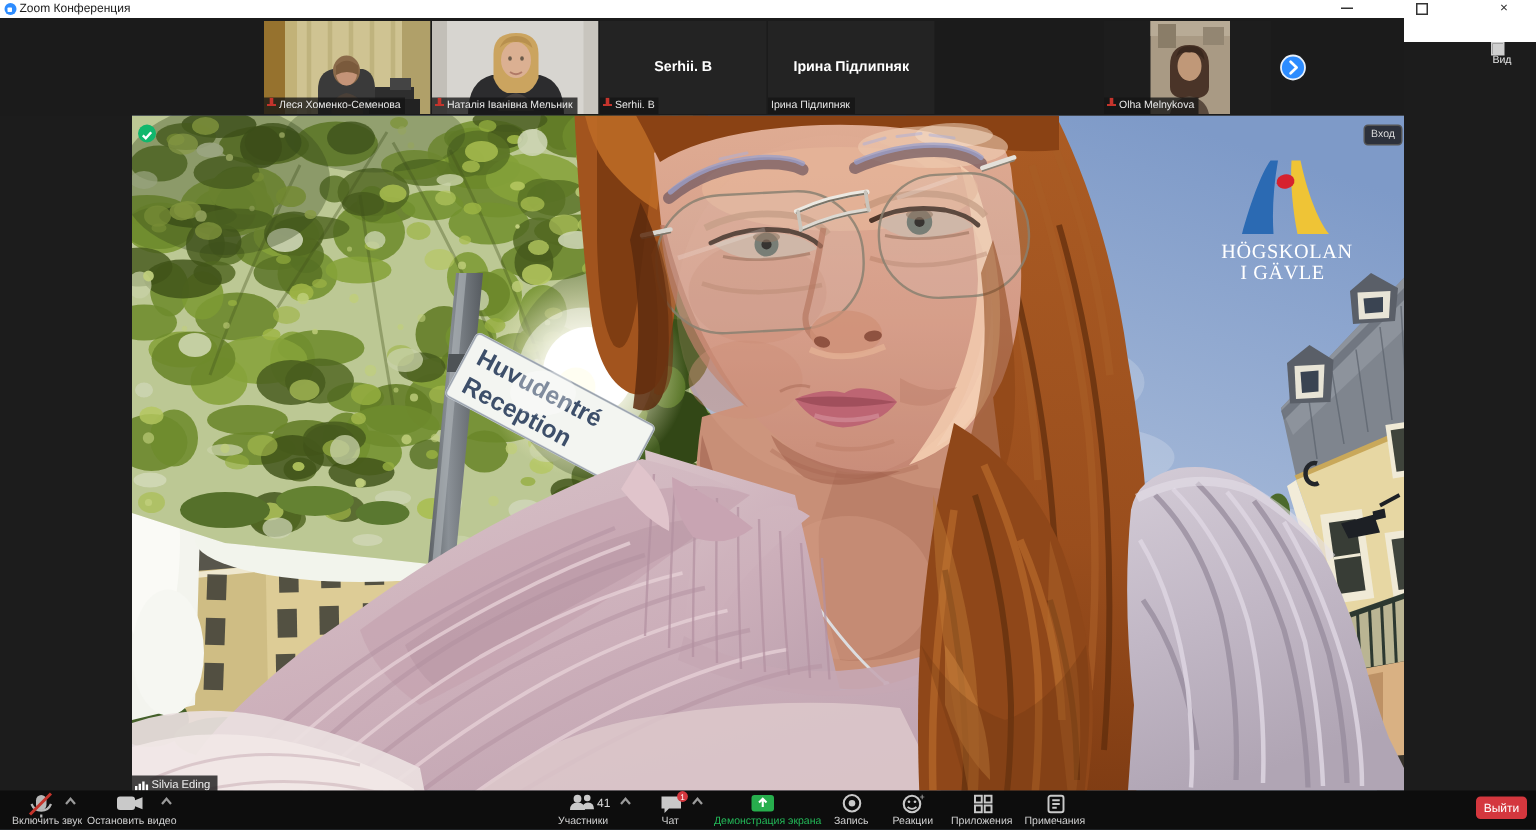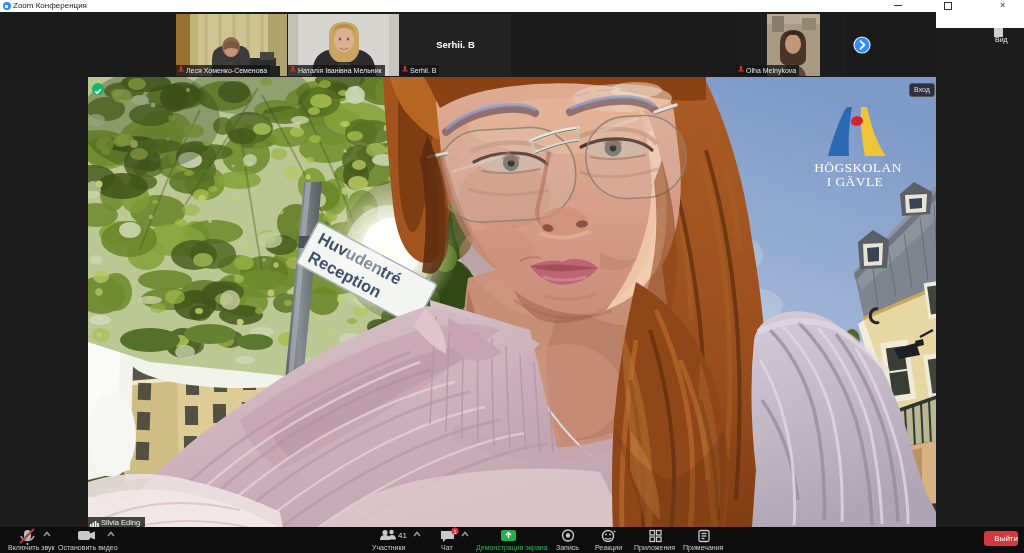--- a/index.html
+++ b/index.html
@@ -10,21 +10,21 @@
   #zicon:after{content:"";position:absolute;left:2px;top:3px;width:3px;height:2.5px;background:#fff;border-radius:0.5px;}
   .wctl{position:absolute;top:0px;font-size:8px;color:#333;}
   #strip{position:absolute;left:0;top:12px;width:936px;height:65px;background:#1b1b1b;}
   .tile{position:absolute;top:2px;height:62px;width:111px;background:#232323;overflow:hidden;}
   .tname{position:absolute;left:0;bottom:0;height:11px;background:rgba(20,20,20,.78);color:#e8e8e8;font-size:7px;line-height:11px;padding:0 3px 0 2px;white-space:nowrap;z-index:3;}
   .redmic{display:inline-block;width:6px;height:8px;margin-right:2px;vertical-align:-1px;background:#c4342c;clip-path:polygon(30% 0,70% 0,70% 55%,100% 55%,100% 70%,0 70%,0 55%,30% 55%);}
   .cname{position:absolute;width:100%;text-align:center;top:25px;color:#fff;font-size:9.5px;font-weight:bold;}
   #stage{position:absolute;left:88px;top:77px;width:848px;height:450px;background:#9db0cc;}
   #toolbar{position:absolute;left:0;top:527px;width:1024px;height:39px;background:#0d0d0d;}
   .tbl{position:absolute;top:17px;color:#cfcfcf;font-size:7px;white-space:nowrap;}
-  #exitbtn{position:absolute;left:984px;top:4px;width:34px;height:15px;background:#d4373e;border-radius:3px;color:#fff;font-size:8px;text-align:right;line-height:15px;}
+  #exitbtn{position:absolute;left:984px;top:4px;width:34px;height:15px;background:#d4373e;border-radius:3px;color:#fff;font-size:8px;text-align:center;line-height:15px;}
   #vhodbtn{position:absolute;left:821px;top:6px;width:24px;height:12px;background:rgba(30,30,34,.85);border:1px solid #555;border-radius:3px;color:#dcdcdc;font-size:7px;text-align:center;line-height:11px;}
   #silvia{position:absolute;left:0px;top:440px;height:11px;background:rgba(25,25,25,.8);color:#efefef;font-size:7.5px;line-height:11px;padding:0 5px 0 13px;text-align:center;}
   #vidbtn{position:absolute;left:995px;top:17px;color:#e6e6e6;font-size:7px;}
   .vgrid{display:inline-block;width:7px;height:7px;margin-right:2px;vertical-align:-1px;background:
     linear-gradient(#cfcfcf,#cfcfcf);outline:1px solid #cfcfcf;}
   #arrowbtn{position:absolute;left:853px;top:24px;}
 </style>
 </head>
 <body>
 <div id="app">
@@ -755,20 +755,24 @@
 <path d="M44,60 Q46,50 56,48 Q66,50 68,60 Z" fill="#454140"></path>
 <ellipse cx="52" cy="25" rx="1.2" ry="1.5" fill="#6a5a4a"></ellipse>
 <ellipse cx="60" cy="25" rx="1.2" ry="1.5" fill="#6a5a4a"></ellipse>
 <path d="M52,34 Q56,37 60,34" stroke="#b07a66" stroke-width="1.2" fill="none"></path>
 </svg>
 <div class="tname"><span class="redmic"></span>Наталія Іванівна Мельник</div></div>
     <div class="tile" style="left:400px;">
         <div class="cname">Serhii. B</div>
         <div class="tname"><span class="redmic"></span>Serhii. B</div>
       </div>
+    <div class="tile" style="left:512px;">
+        <div class="cname">Ірина Підлипняк</div>
+        <div class="tname">Ірина Підлипняк</div>
+      </div>
     <div class="tile" style="left:736px;">
 <svg width="111" height="62" viewBox="0 0 111 62">
 <rect width="111" height="62" fill="#1d1d1d"></rect>
 <rect x="31" y="0" width="53" height="62" fill="#a99a84"></rect>
 <rect x="31" y="0" width="53" height="10" fill="#b8ab96"></rect>
 <rect x="36" y="2" width="12" height="16" fill="#8a7d68"></rect>
 <rect x="66" y="4" width="14" height="12" fill="#938672"></rect>
 <path d="M44,30 Q44,16 57,16 Q70,16 70,30 L70,44 Q70,52 57,52 Q44,52 44,44 Z" fill="#4a3428"></path>
 <ellipse cx="57" cy="30" rx="8" ry="10" fill="#c09878"></ellipse>
 <path d="M48,24 Q50,16 57,17 Q66,16 67,26 Q62,20 57,21 Q51,20 48,24 Z" fill="#3a281e"></path>

